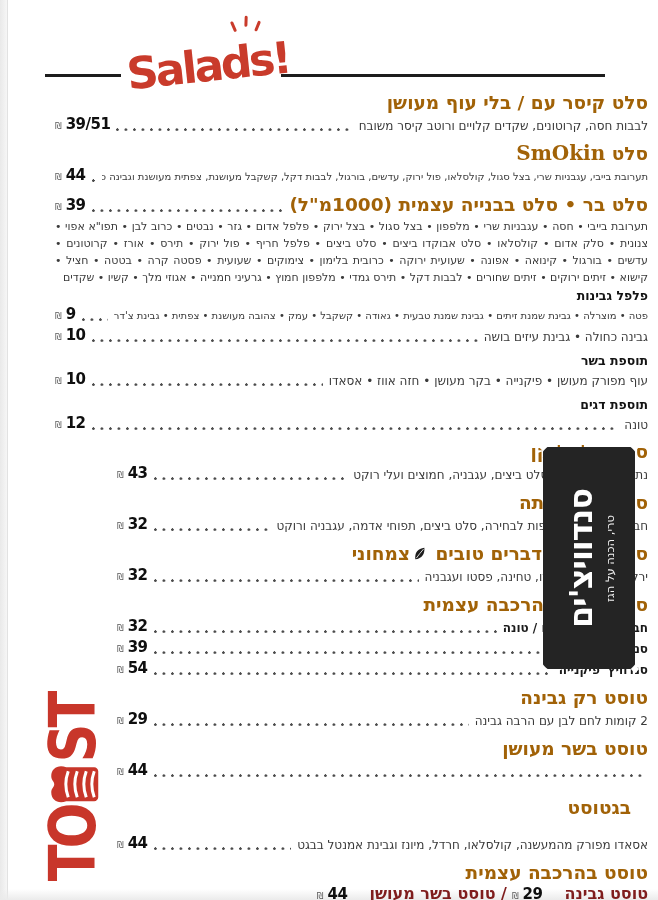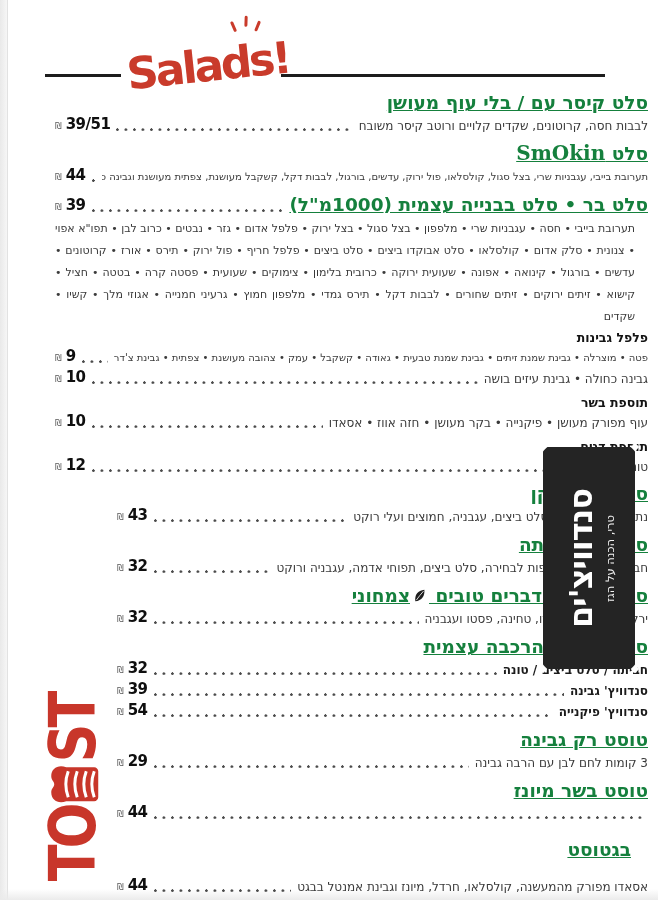--- a/index.html
+++ b/index.html
@@ -35,43 +35,43 @@
   .menu-section{margin-bottom:9px;}
   .menu-section.kind-sub{margin-bottom:8px;}
   .menu-section.kind-builder{margin-bottom:2px;}
   .menu-section.gap-before{margin-top:8px;}
   .group-sandwiches{padding-left:0;padding-right:0;margin-left:0;}
   .group-sandwiches{padding-right:0;margin-right:0;}
   .group-sandwiches .item-title,.group-sandwiches .row{margin-left:62px;}
   .group-toasts .row,.group-toasts .item-title{margin-left:0;}
   .group-toasts{padding-left:62px;}
 
-  .item-title{font-size:18.5px;font-weight:bold;color:#15803d;line-height:21px;margin:0;text-decoration:underline;}
+  .item-title{font-size:18.5px;font-weight:bold;color:#a16207;line-height:21px;margin:0;}
   .sub-title{font-size:12.5px;font-weight:bold;color:#141414;line-height:15px;margin:0;}
   .latin{font-family:"DejaVu Serif","Liberation Serif",serif;font-size:20px;font-weight:bold;}
   .badge{font-weight:bold;}
   .leaf{display:inline-block;margin:0 4px;vertical-align:baseline;}
 
   .row{display:flex;align-items:flex-end;font-size:12px;color:#3a3a3a;
     line-height:16px;margin-top:3px;}
   .row .desc{white-space:nowrap;overflow:hidden;min-width:0;flex:0 1 auto;}
   .row.long .desc{font-size:10px;}
   .row.bold-desc .desc{font-weight:bold;color:#1b1b1b;font-size:12px;}
   .leader{flex:1 1 auto;min-width:4px;height:3px;margin:0 6px 3px 6px;
     background-image:radial-gradient(circle at 1.4px 1.6px,#4c4c4c 1.1px,rgba(0,0,0,0) 1.5px);
     background-size:8.5px 3px;background-repeat:repeat-x;background-position:left bottom;}
   .price-wrap{direction:ltr;unicode-bidi:isolate;display:flex;align-items:baseline;
     gap:4px;flex:0 0 auto;}
   .shekel{font-size:8.5px;color:#5a5a5a;}
   .num{font-size:15px;font-weight:bold;color:#0f0f0f;letter-spacing:-0.5px;}
 
   .title-row{margin-top:0;align-items:flex-end;}
   .title-row .item-title{white-space:nowrap;text-align:right;}
-  .builder-par{font-size:11px;color:#3a3a3a;line-height:22px;text-align:justify;
-    margin:3px 13px 0 0;}
+  .builder-par{font-size:11px;color:#3a3a3a;line-height:17px;text-align:justify;
+    margin:3px 0 0 0;}
   .inline-row{justify-content:flex-start;gap:5px;align-items:baseline;}
   .inline-text{font-weight:bold;color:#7f1d1d;font-size:16px;padding-left:17px;}
 
   
   .side-banner{position:absolute;left:543px;top:447px;width:92px;height:222px;
     background:#242424;border-radius:5px;}
   .notch{position:absolute;width:6px;height:6px;background:#fff;transform:rotate(45deg);}
   .notch.tl{left:-3px;top:-3px;} .notch.tr{right:-3px;top:-3px;}
   .notch.bl{left:-3px;bottom:-3px;} .notch.br{right:-3px;bottom:-3px;}
   .banner-inner{position:absolute;inset:0;display:flex;align-items:center;justify-content:center;overflow:hidden;}
@@ -239,30 +239,30 @@
           <span class="leader"></span>
           <span class="price-wrap">
             <span class="shekel">₪</span>
             <span class="num">54</span>
           </span>
         </div>
       </section>
       <section class="menu-section kind-item group-toasts gap-before">
         <h2 class="item-title" style="margin: 0px;">טוסט רק גבינה</h2>
         <div class="row">
-          <span class="desc">3 קומות לחם לבן עם הרבה גבינה</span>
+          <span class="desc">2 קומות לחם לבן עם הרבה גבינה</span>
           <span class="leader"></span>
           <span class="price-wrap">
             <span class="shekel">₪</span>
             <span class="num">29</span>
           </span>
         </div>
       </section>
       <section class="menu-section kind-item group-toasts">
-        <h2 class="item-title" style="margin: 0px;">טוסט בשר מיונז</h2>
+        <h2 class="item-title" style="margin: 0px;">טוסט בשר מעושן</h2>
         <div class="row">
           <span class="leader"></span>
           <span class="price-wrap">
             <span class="shekel">₪</span>
             <span class="num">44</span>
           </span>
         </div>
       </section>
       <section class="menu-section kind-item group-toasts">
         <h2 class="item-title" style="margin: 17px;">בגטוסט</h2>

